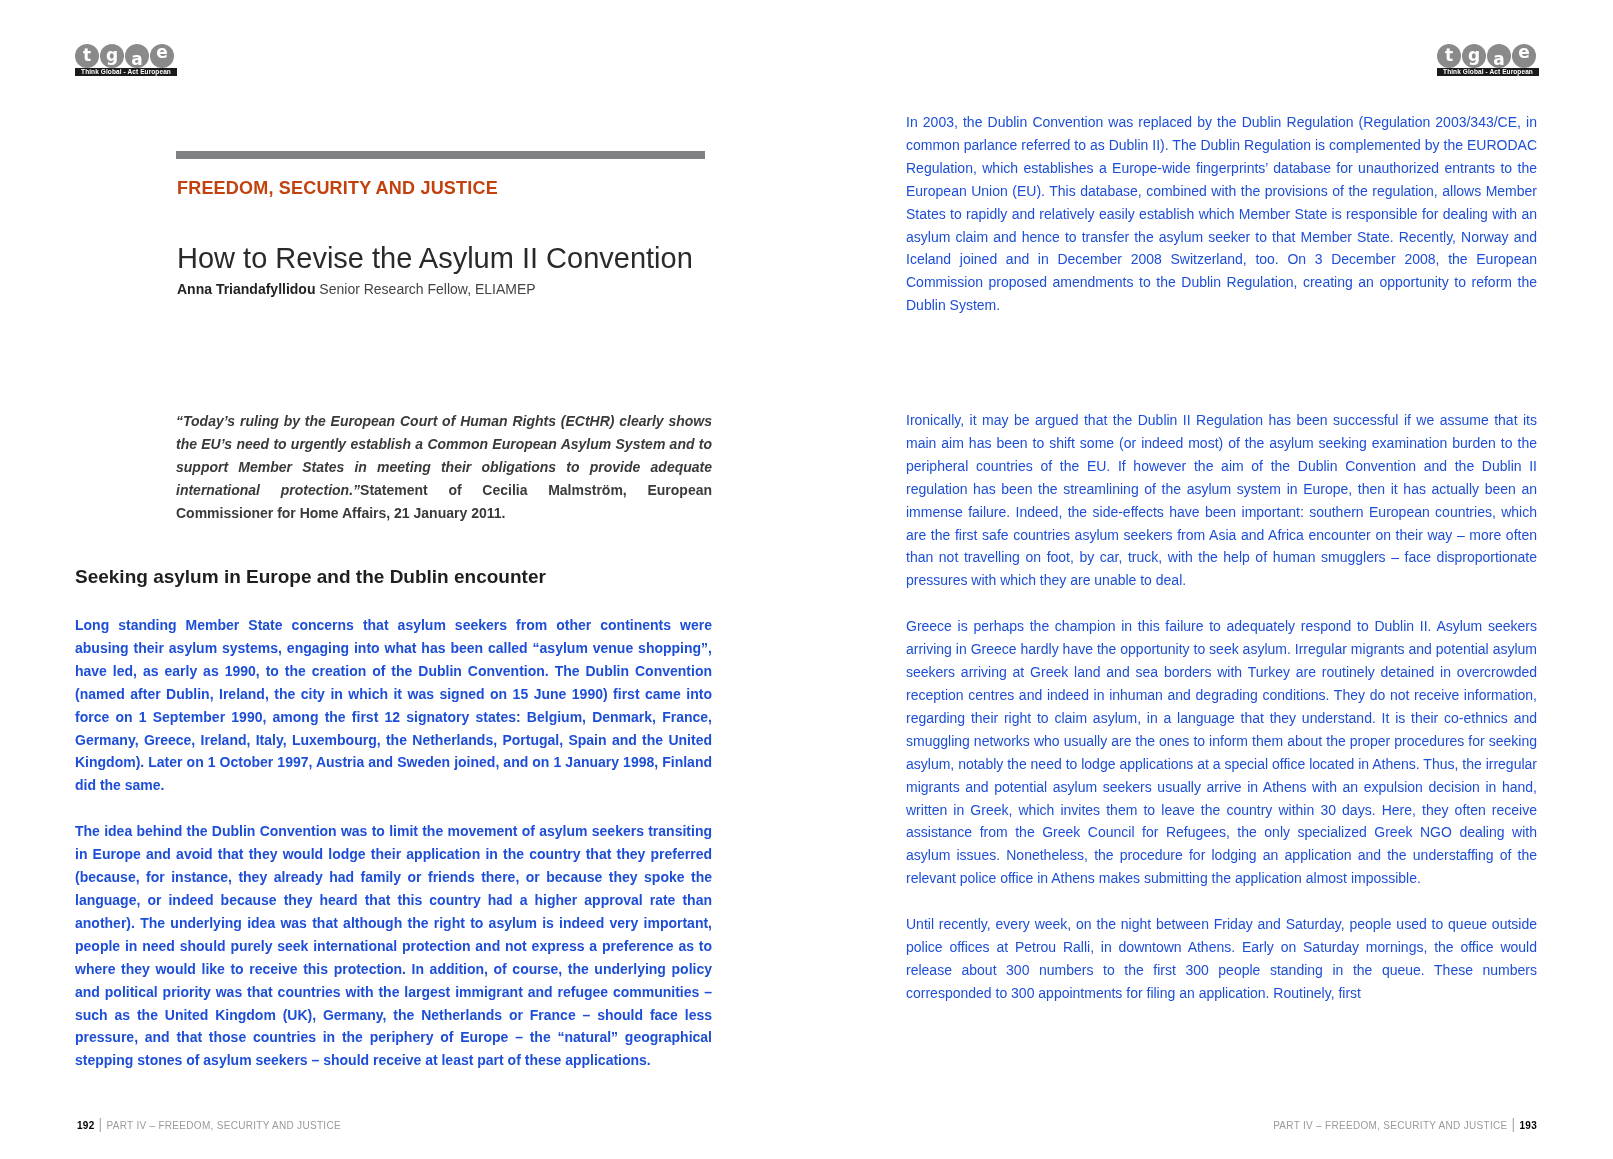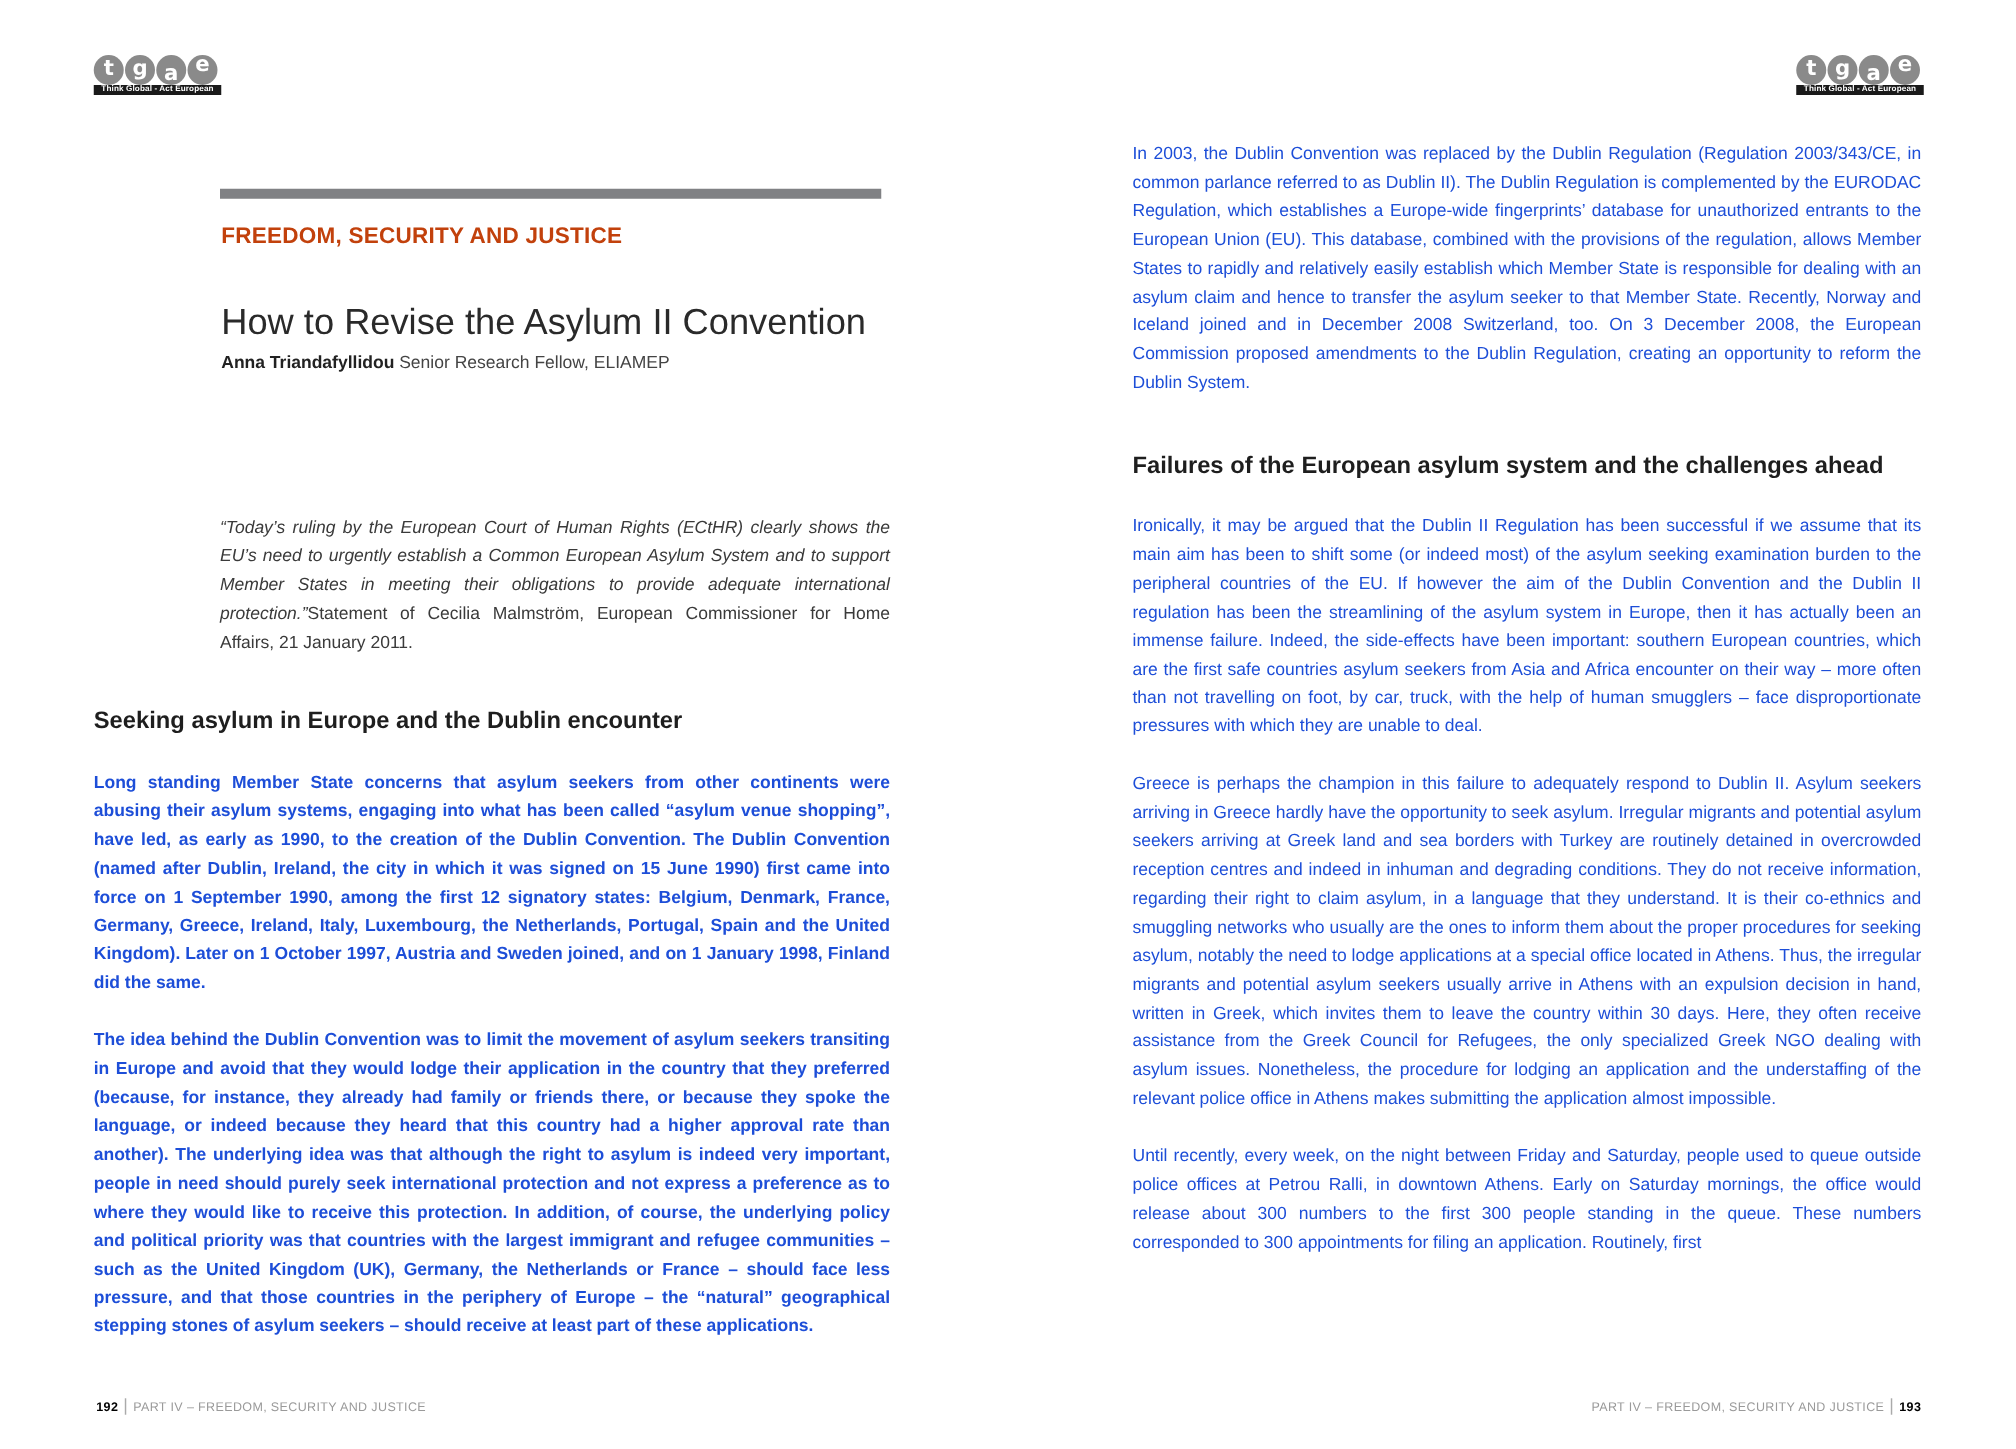--- a/index.html
+++ b/index.html
@@ -21,21 +21,21 @@
 
   .topbar { position: absolute; left: 176px; top: 151px; width: 529px; height: 8px; background: #808184; }
   .section-label { position: absolute; left: 177px; top: 166px; font-size: 18px; font-weight: bold;
                    color: #c2410c; letter-spacing: 0.2px; margin-top: 12px; }
   .title { position: absolute; left: 177px; top: 204px; font-size: 29px; line-height: 36px; color: #2a2a2a;
            font-weight: normal; margin: 0; }
   .byline { position: absolute; left: 177px; top: 281px; font-size: 14px; color: #444; }
   .byline b { color: #222; }
 
   .quote { position: absolute; left: 176px; top: 410px; width: 536px; font-size: 14px; line-height: 23px;
-           color: #3a3a3a; text-align: justify; }
+           color: #3a3a3a; text-align: justify; font-weight: bold; }
   .quote i { font-style: italic; }
 
   .h2 { position: absolute; font-size: 19px; font-weight: bold; color: #1e1e1e; margin: 0; }
   .body { position: absolute; font-size: 14px; line-height: 22.9px; color: #1d4ed8; text-align: justify; }
   .body p { margin: 0 0 23px 0; }
 
   .footer { position: absolute; top: 1116px; font-size: 10px; color: #9a9a9a; letter-spacing: 0.3px; white-space: nowrap; }
   .footer .num { font-size: 10px; font-weight: bold; color: #000000; }
   .footer .sep { color: #aaa; font-size: 14px; margin: 0 4px; }
 </style>
@@ -92,21 +92,20 @@
       <div class="circle a">a</div>
       <div class="circle e">e</div>
     </div>
     <div class="tagline">Think Global - Act European</div>
   </div>
 
   <div class="body" style="left:100px; top:111px; width:631px;">
     <p>In 2003, the Dublin Convention was replaced by the Dublin Regulation (Regulation 2003/343/CE, in common parlance referred to as Dublin II). The Dublin Regulation is complemented by the EURODAC Regulation, which establishes a Europe-wide fingerprints’ database for unauthorized entrants to the European Union (EU). This database, combined with the provisions of the regulation, allows Member States to rapidly and relatively easily establish which Member State is responsible for dealing with an asylum claim and hence to transfer the asylum seeker to that Member State. Recently, Norway and Iceland joined and in December 2008 Switzerland, too. On 3 December 2008, the European Commission proposed amendments to the Dublin Regulation, creating an opportunity to reform the Dublin System.</p>
   </div>
 
-  <h2 class="h2" style="left:100px; top:362px;">Failures of the European asylum system and the challenges ahead</h2>
 
   <div class="body" style="left:100px; top:409px; width:631px;">
     <p>Ironically, it may be argued that the Dublin II Regulation has been successful if we assume that its main aim has been to shift some (or indeed most) of the asylum seeking examination burden to the peripheral countries of the EU. If however the aim of the Dublin Convention and the Dublin II regulation has been the streamlining of the asylum system in Europe, then it has actually been an immense failure. Indeed, the side-effects have been important: southern European countries, which are the first safe countries asylum seekers from Asia and Africa encounter on their way – more often than not travelling on foot, by car, truck, with the help of human smugglers – face disproportionate pressures with which they are unable to deal.</p>
     <p>Greece is perhaps the champion in this failure to adequately respond to Dublin II. Asylum seekers arriving in Greece hardly have the opportunity to seek asylum. Irregular migrants and potential asylum seekers arriving at Greek land and sea borders with Turkey are routinely detained in overcrowded reception centres and indeed in inhuman and degrading conditions. They do not receive information, regarding their right to claim asylum, in a language that they understand. It is their co-ethnics and smuggling networks who usually are the ones to inform them about the proper procedures for seeking asylum, notably the need to lodge applications at a special office located in Athens. Thus, the irregular migrants and potential asylum seekers usually arrive in Athens with an expulsion decision in hand, written in Greek, which invites them to leave the country within 30 days. Here, they often receive assistance from the Greek Council for Refugees, the only specialized Greek NGO dealing with asylum issues. Nonetheless, the procedure for lodging an application and the understaffing of the relevant police office in Athens makes submitting the application almost impossible.</p>
     <p>Until recently, every week, on the night between Friday and Saturday, people used to queue outside police offices at Petrou Ralli, in downtown Athens. Early on Saturday mornings, the office would release about 300 numbers to the first 300 people standing in the queue. These numbers corresponded to 300 appointments for filing an application. Routinely, first</p>
   </div>
 
   <div class="footer" style="right:76px;">
     <span>PART IV – FREEDOM, SECURITY AND JUSTICE</span><span class="sep">|</span><span class="num">193</span>
   </div>

